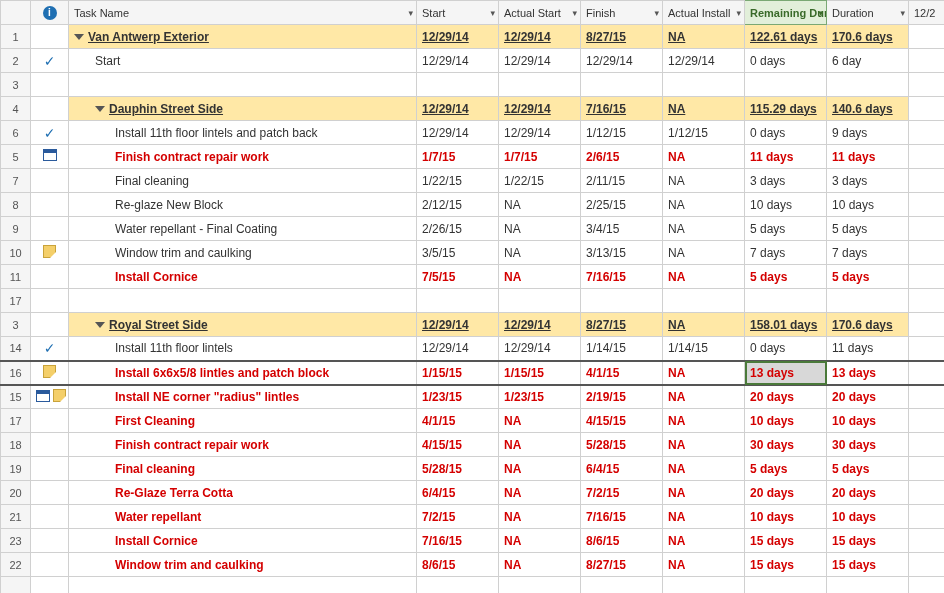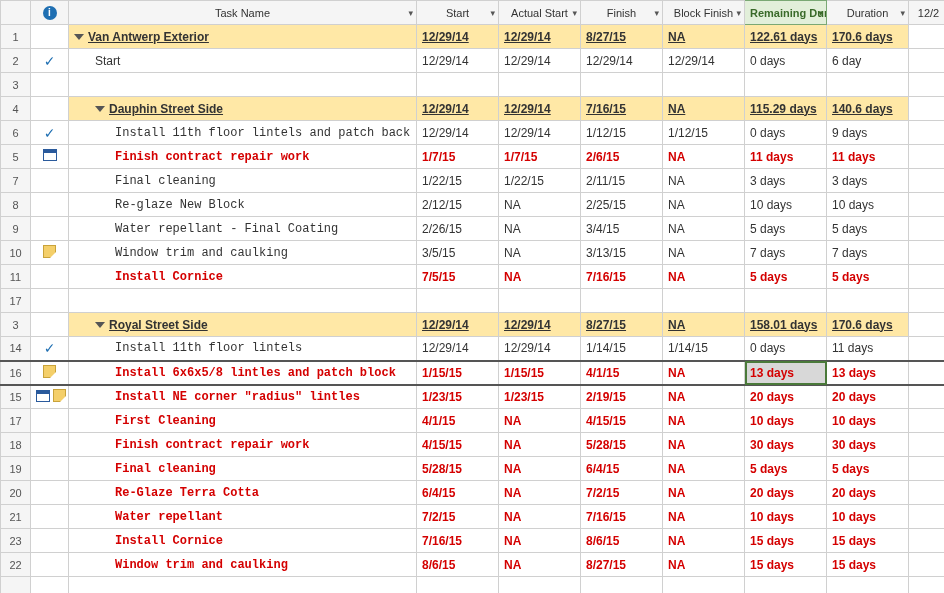--- a/index.html
+++ b/index.html
@@ -19,21 +19,21 @@
   .grid th, .grid td {
     border: 1px solid #d0d0d0;
     padding: 3px 5px;
     height: 24px;
     overflow: hidden;
     white-space: nowrap;
   }
   .grid th {
     background: #f5f5f5;
     font-weight: normal;
-    text-align: center;
+    text-align: left;
     position: relative;
     font-size: 11px;
   }
   .row-hdr {
     background: #f5f5f5;
     text-align: center;
     font-size: 11px;
     color: #555;
   }
   .indicator-cell {
@@ -95,21 +95,21 @@
   }
   .note-ico::after{content:"";position:absolute;right:-1px;bottom:-1px;
     border:3px solid transparent;border-right-color:#fff;border-bottom-color:#fff;}
   .name-cell { position:relative; }
   .tri {
     display:inline-block;width:0;height:0;margin-right:4px;
     border-left:5px solid transparent;border-right:5px solid transparent;
     border-top:6px solid #555;vertical-align:middle;
   }
   .indent1 { padding-left: 26px !important; }
-  .indent2 { padding-left: 46px !important; font-family: Liberation Mono, monospace; }
+  .indent2 { padding-left: 46px !important; }
   .col-rownum{width:30px;} .col-ind{width:38px;} .col-taskname{width:348px;}
   .col-std{width:82px;} .col-last{width:40px;}
 </style>
 </head>
 <body>
 
 <table class="grid">
   <colgroup>
     <col class="col-rownum">
       <col class="col-ind">
@@ -138,21 +138,21 @@
       </th>
       <th>
         <span class="hlabel">Actual Start</span>
         <span class="filter-arrow">▾</span>
       </th>
       <th>
         <span class="hlabel">Finish</span>
         <span class="filter-arrow">▾</span>
       </th>
       <th>
-        <span class="hlabel">Block Finish</span>
+        <span class="hlabel">Actual Install</span>
         <span class="filter-arrow">▾</span>
       </th>
       <th class="th-sort">
         <span class="hlabel">Remaining Duration</span>
         <span class="filter-arrow" style="color:#3a6a2a;">▾</span>
       </th>
       <th>
         <span class="hlabel">Duration</span>
         <span class="filter-arrow">▾</span>
       </th>

